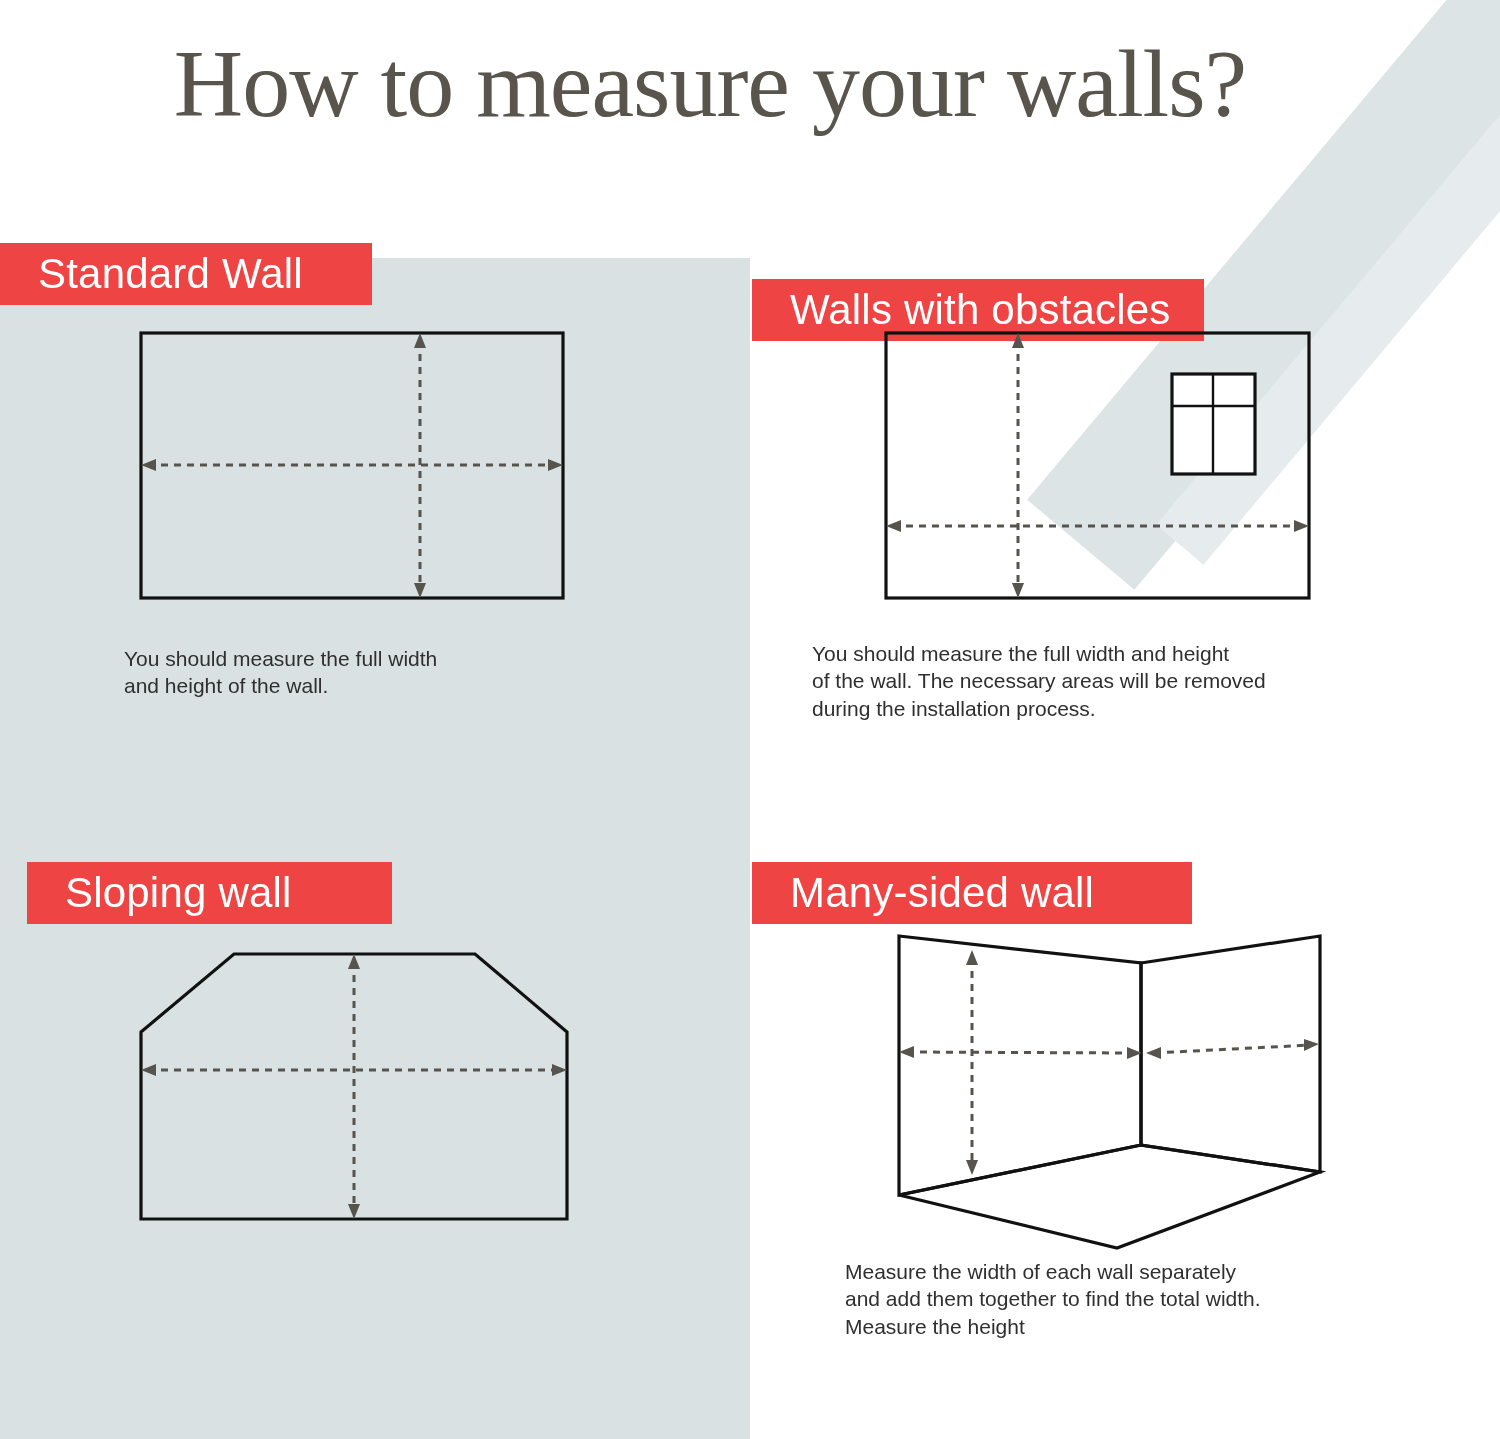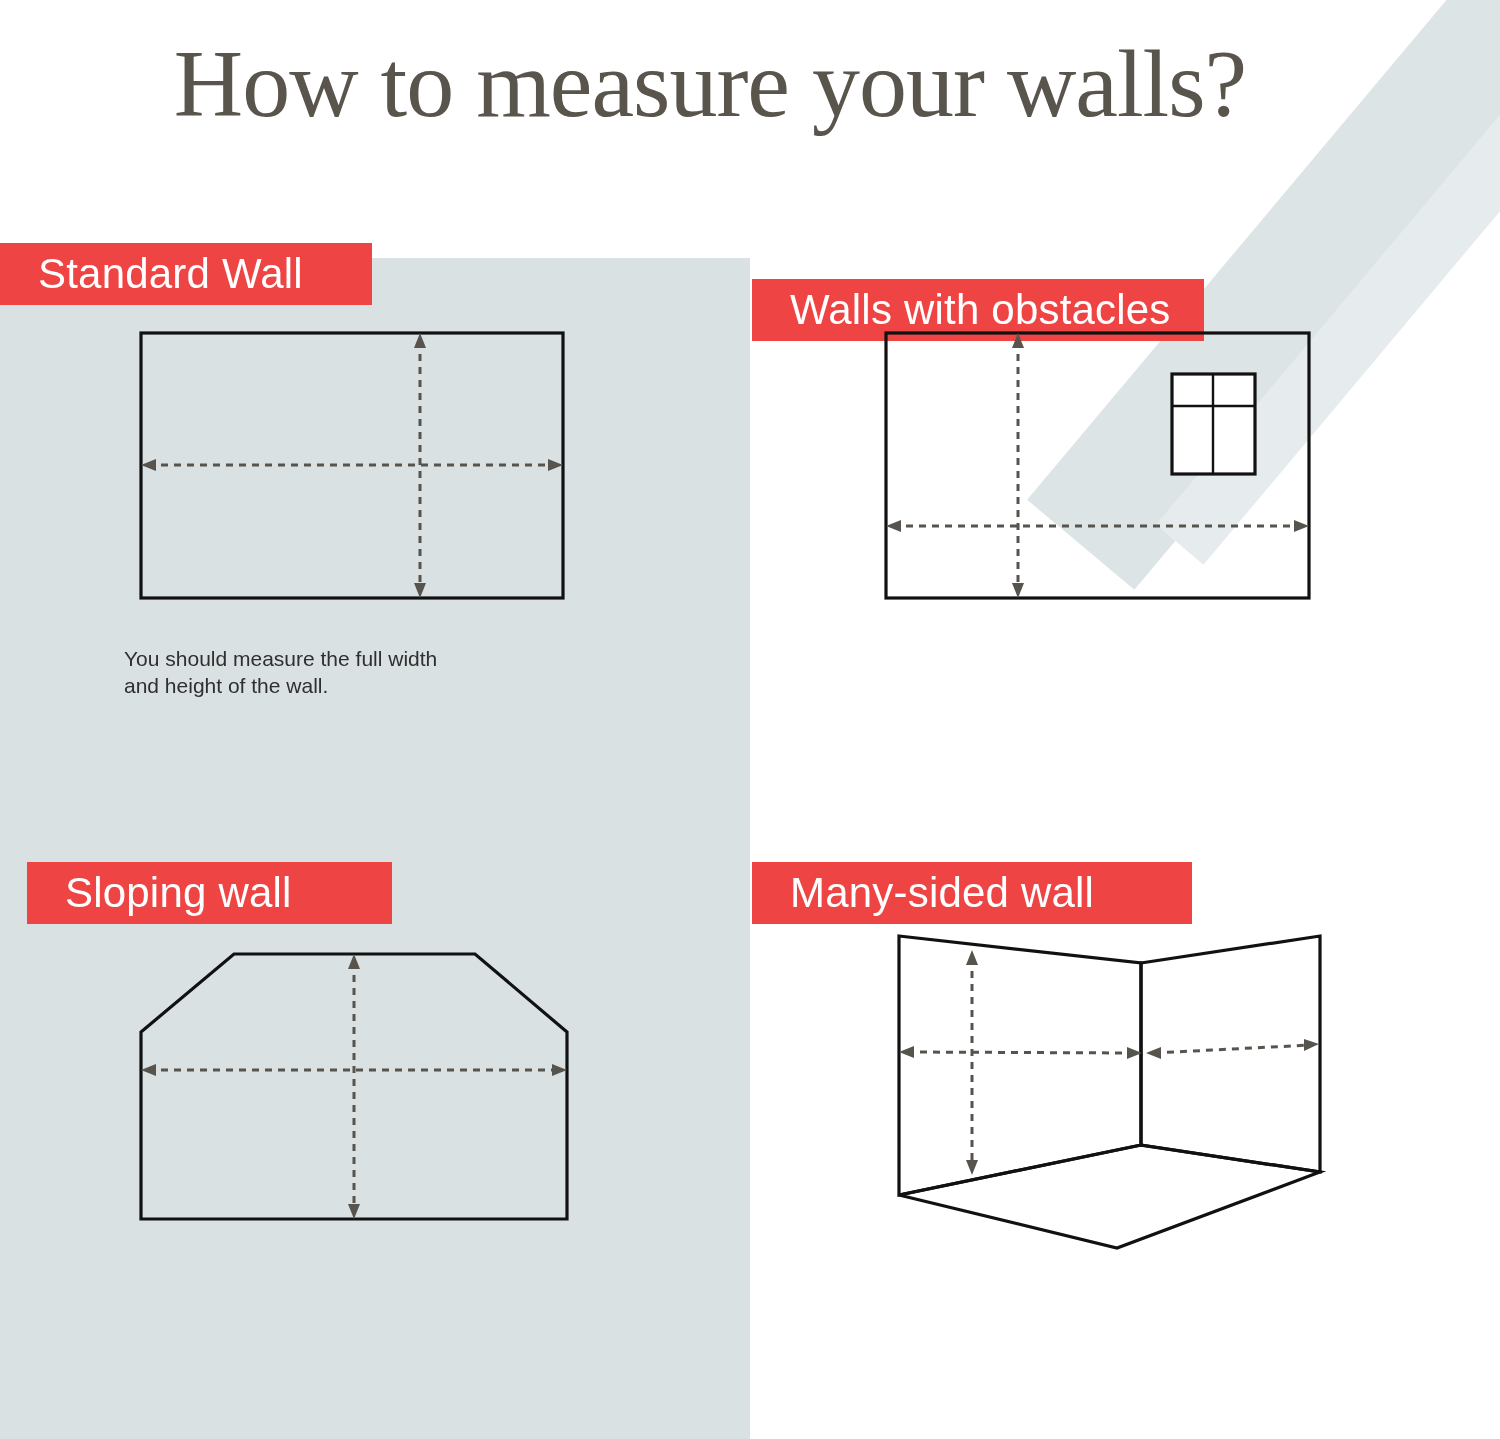--- a/index.html
+++ b/index.html
@@ -136,20 +136,23 @@
 
     <line class="dash" x1="33" y1="206" x2="442" y2="206"></line>
     <polygon points="26,206 41,200 41,212" fill="#57544e"></polygon>
     <polygon points="449,206 434,200 434,212" fill="#57544e"></polygon>
 
     <line class="dash" x1="158" y1="21" x2="158" y2="270"></line>
     <polygon points="158,13 152,28 164,28" fill="#57544e"></polygon>
     <polygon points="158,278 152,263 164,263" fill="#57544e"></polygon>
   </svg>
 
+  <div class="caption" id="cap-obstacles">You should measure the full width and height
+of the wall. The necessary areas will be removed
+during the installation process.</div>
 
   <div class="hdr" id="hdr-sloping">
     <span>Sloping wall</span>
   </div>
 
   <svg class="diag" id="diag-sloping" width="480" height="320" style="left:120px;top:935px;" viewBox="0 0 480 320">
     <polygon class="wallfill-none" points="21,284 21,97 114,19 355,19 447,97 447,284"></polygon>
 
     <line class="dash" x1="28" y1="135" x2="440" y2="135"></line>
     <polygon points="21,135 36,129 36,141" fill="#57544e"></polygon>
@@ -179,14 +182,17 @@
 
     <line class="dash" x1="284" y1="128" x2="441" y2="120"></line>
     <polygon points="276,128 291,122 291,134" fill="#57544e"></polygon>
     <polygon points="449,119 434,114 434,126" fill="#57544e"></polygon>
 
     <line class="dash" x1="102" y1="33" x2="102" y2="242"></line>
     <polygon points="102,25 96,40 108,40" fill="#57544e"></polygon>
     <polygon points="102,250 96,235 108,235" fill="#57544e"></polygon>
   </svg>
 
+  <div class="caption" id="cap-manysided">Measure the width of each wall separately
+and add them together to find the total width.
+Measure the height</div>
 
 </div>
 
 </body></html>

